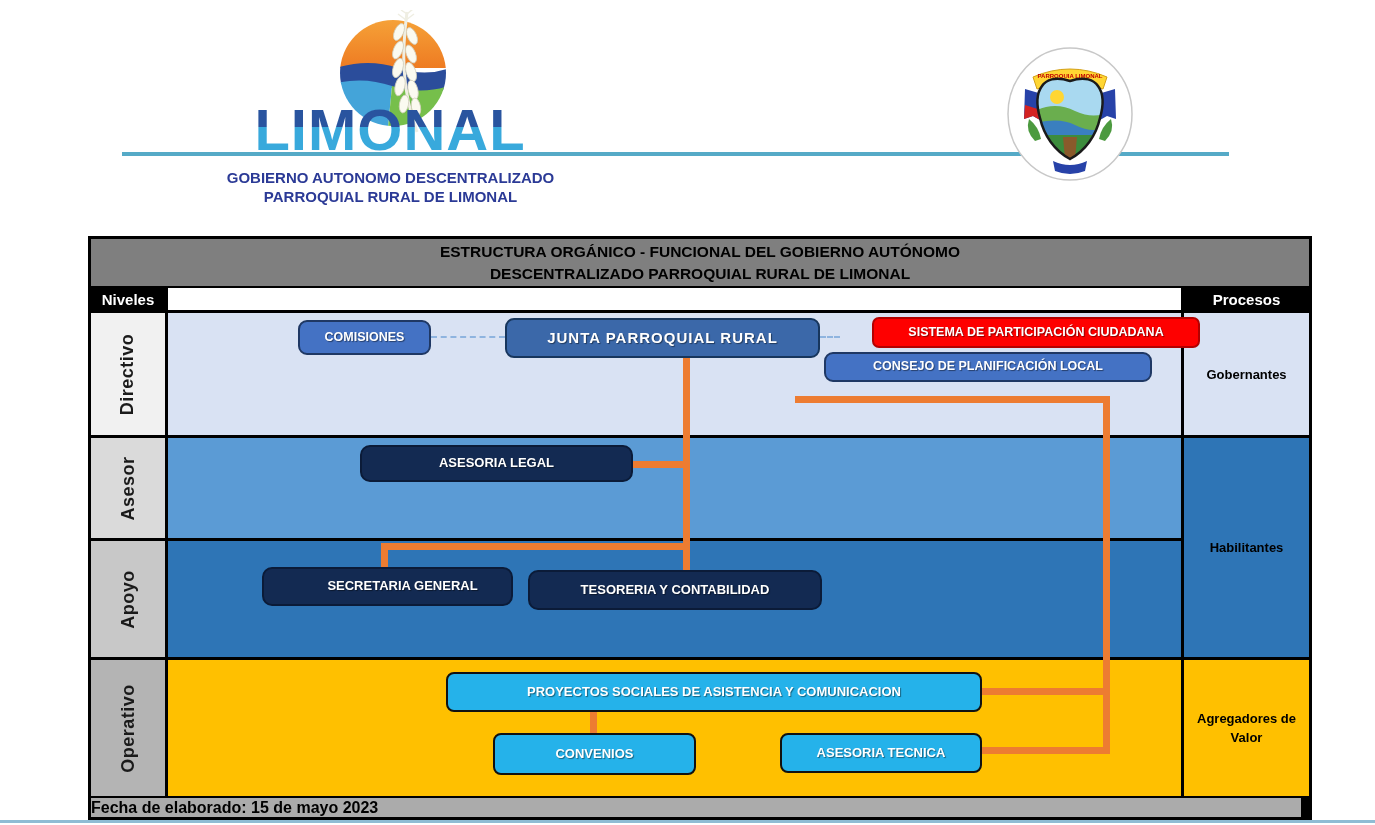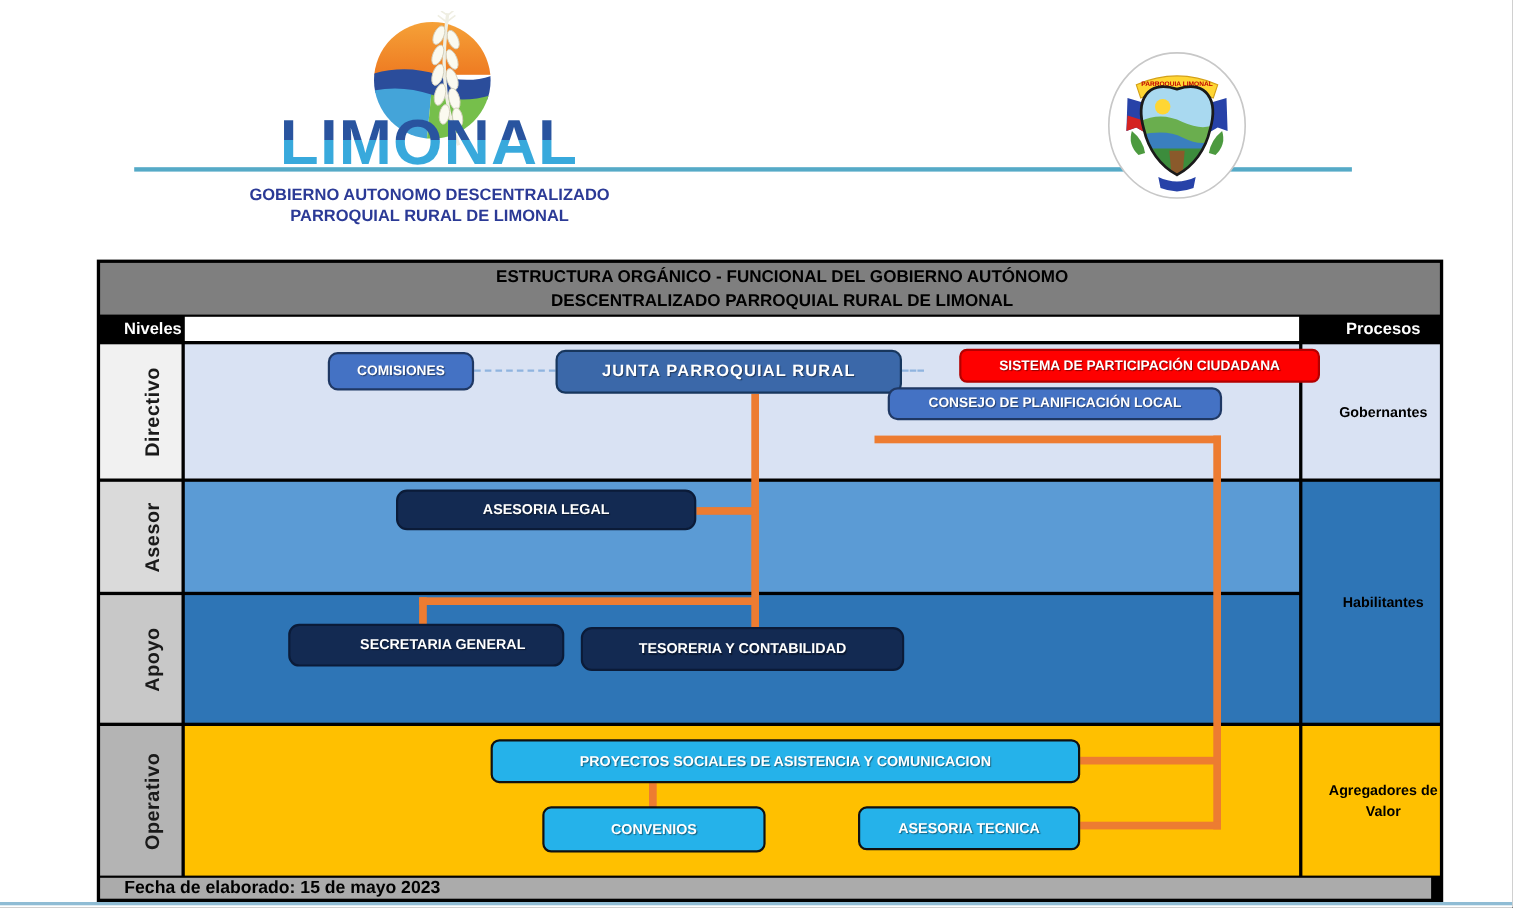--- a/index.html
+++ b/index.html
@@ -21,21 +21,21 @@
     .limonal-title { color:#2e82c4; background:none; }
   }
   .logo-sub { position:absolute; left:168px; width:445px; text-align:center; z-index:3;
     color:#2b3a96; font-weight:bold; font-size:15px; letter-spacing:0px; }
   #logo-sub1 { top:169px; }
   #logo-sub2 { top:188px; }
   #emblem { position:absolute; left:1005px; top:45px; width:130px; height:138px; z-index:4; }
 
   
   #chart { position:absolute; left:88px; top:236px; width:1224px; height:584px; background:#000; z-index:2; }
-  .cell { position:absolute; box-sizing:border-box;padding-left:22px; }
+  .cell { position:absolute; box-sizing:border-box; }
   #title-bar { left:3px; top:3px; width:1218px; height:47px; background:#7f7f7f;
     color:#000; font-weight:bold; font-size:15.5px; text-align:center; line-height:22px; padding-top:2px; }
   .hdr-cell { background:#000; color:#fff; font-weight:bold; font-size:15px;
     display:flex; align-items:center; justify-content:center; }
   #hdr-niveles  { left:3px;    top:52px; width:74px;   height:22px; }
   #hdr-mid      { left:80px;   top:52px; width:1013px; height:22px; background:#fff; }
   #hdr-procesos { left:1096px; top:52px; width:125px;  height:22px; }
 
   
   .level-cell { left:3px; width:74px; display:flex; align-items:center; justify-content:center; }
@@ -194,21 +194,21 @@
     <div class="connector" style="left:894px; top:452px; width:128px; height:7px;"></div>
     <div class="connector" style="left:894px; top:511px; width:128px; height:7px;"></div>
     <div class="connector" style="left:502px; top:476px; width:7px; height:23px;"></div>
 
     <div class="dashed-link" style="left:343px; top:100px; width:74px;"></div>
     <div class="dashed-link" style="left:732px; top:100px; width:20px;"></div>
 
     <div class="box b-blue" style="left:210px; top:84px;  width:133px; height:35px;">COMISIONES</div>
     <div class="box b-junta" style="left:417px; top:82px;  width:315px; height:40px;">JUNTA PARROQUIAL RURAL</div>
     <div class="box b-red" style="left:784px; top:81px;  width:328px; height:31px;">SISTEMA DE PARTICIPACIÓN CIUDADANA</div>
-    <div class="box b-blue" style="left:719px; top:116px; width:304px; height:30px;">CONSEJO DE PLANIFICACIÓN LOCAL</div>
+    <div class="box b-blue" style="left:736px; top:116px; width:328px; height:30px;">CONSEJO DE PLANIFICACIÓN LOCAL</div>
     <div class="box b-navy" style="left:272px; top:209px; width:273px; height:37px;">ASESORIA LEGAL</div>
     <div class="box b-navy" style="left:174px; top:331px; width:251px; height:39px;padding-left:30px;">SECRETARIA GENERAL</div>
     <div class="box b-navy" style="left:440px; top:334px; width:294px; height:40px;">TESORERIA Y CONTABILIDAD</div>
     <div class="box b-cyan" style="left:358px; top:436px; width:536px; height:40px;">PROYECTOS SOCIALES DE ASISTENCIA Y COMUNICACION</div>
     <div class="box b-cyan" style="left:405px; top:497px; width:203px; height:42px;">CONVENIOS</div>
     <div class="box b-cyan" style="left:692px; top:497px; width:202px; height:40px;">ASESORIA TECNICA</div>
   </div>
 </div>
 
 </body></html>

